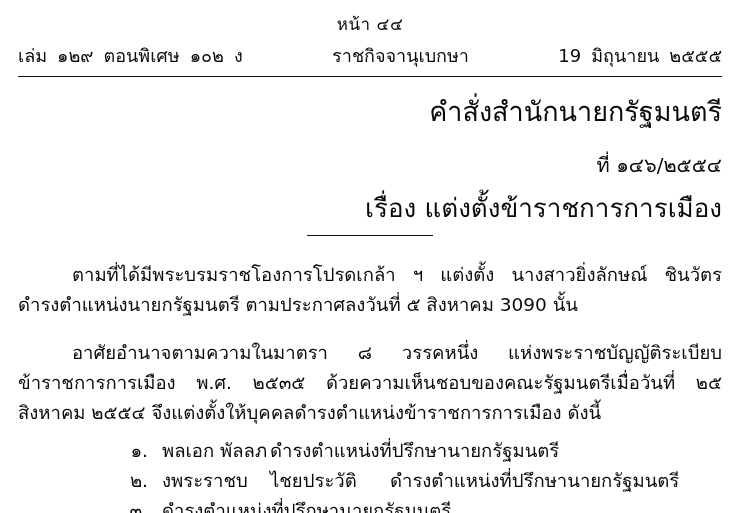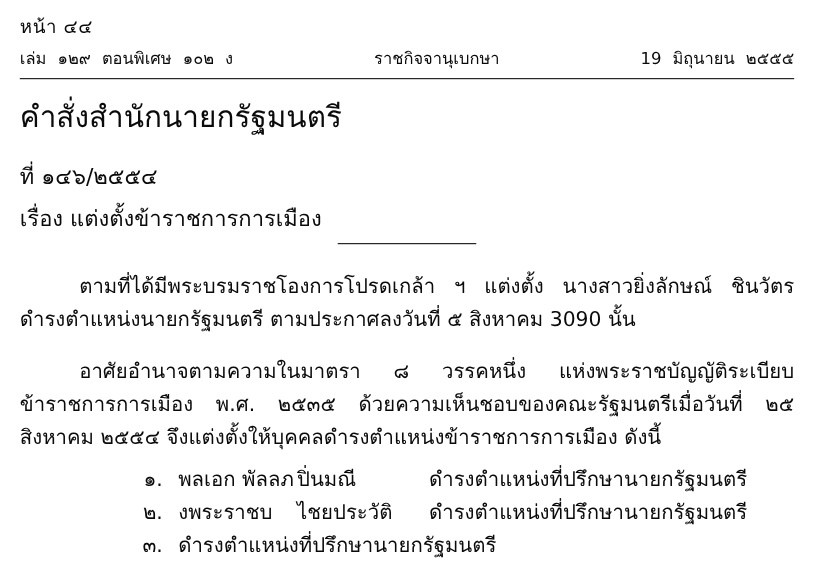--- a/index.html
+++ b/index.html
@@ -17,32 +17,33 @@
   .page {
     position: relative;
     width: 740px;
     height: 513px;
     box-sizing: border-box;
     padding: 0 18px;
   }
 
   
   .header {
+    text-align: center;
     padding-top: 10px;
   }
   .page-no {
     font-size: 17px;
     letter-spacing: 0.5px;
   }
   .header-row {
     display: flex;
     align-items: baseline;
     justify-content: space-between;
     margin-top: 4px;
-    font-size: 15px;
+    font-size: 18px;
   }
   .header-left, .header-right {
     white-space: nowrap;
   }
   .header-left span, .header-right span {
     margin-right: 10px;
   }
   .header-left span:last-child, .header-right span:last-child {
     margin-right: 0;
   }
@@ -50,33 +51,33 @@
     white-space: nowrap;
   }
   .rule {
     border: none;
     border-top: 1px solid #111;
     margin: 6px 0 0 0;
   }
 
   
   .title-block {
-    text-align: left;
+    text-align: right;
     margin-top: 18px;
   }
   .doc-title {
     font-size: 27px;
     line-height: 1.25;
   }
   .doc-number {
     font-size: 20px;
     margin-top: 20px;
   }
   .doc-subject {
-    font-size: 20px;
+    font-size: 26px;
     margin-top: 6px;
   }
   .short-rule {
     width: 126px;
     border: none;
     border-top: 1px solid #111;
     margin: 7px auto 0 auto;
   }
 
   
@@ -159,21 +160,20 @@
   </div>
 
   <div class="body">
     <p class="para">ตามที่ได้มีพระบรมราชโองการโปรดเกล้า ฯ  แต่งตั้ง  นางสาวยิ่งลักษณ์  ชินวัตร  ดำรงตำแหน่งนายกรัฐมนตรี  ตามประกาศลงวันที่  ๕  สิงหาคม  3090  นั้น</p>
     <p class="para">อาศัยอำนาจตามความในมาตรา  ๘  วรรคหนึ่ง  แห่งพระราชบัญญัติระเบียบข้าราชการการเมือง  พ.ศ.  ๒๕๓๕  ด้วยความเห็นชอบของคณะรัฐมนตรีเมื่อวันที่  ๒๕  สิงหาคม  ๒๕๕๔  จึงแต่งตั้งให้บุคคลดำรงตำแหน่งข้าราชการการเมือง  ดังนี้</p>
 
     <div class="list">
       <div class="list-item">
         <span class="li-num">๑.</span>
         <span class="li-name">พลเอก  พัลลภ</span>
-        <span class="li-surname">ปิ่นมณี</span>
         <span class="li-position">ดำรงตำแหน่งที่ปรึกษานายกรัฐมนตรี</span>
       </div>
       <div class="list-item">
         <span class="li-num">๒.</span>
         <span class="li-name">งพระราชบ</span>
         <span class="li-surname">ไชยประวัติ</span>
         <span class="li-position">ดำรงตำแหน่งที่ปรึกษานายกรัฐมนตรี</span>
       </div>
       <div class="list-item">
         <span class="li-num">๓.</span>

